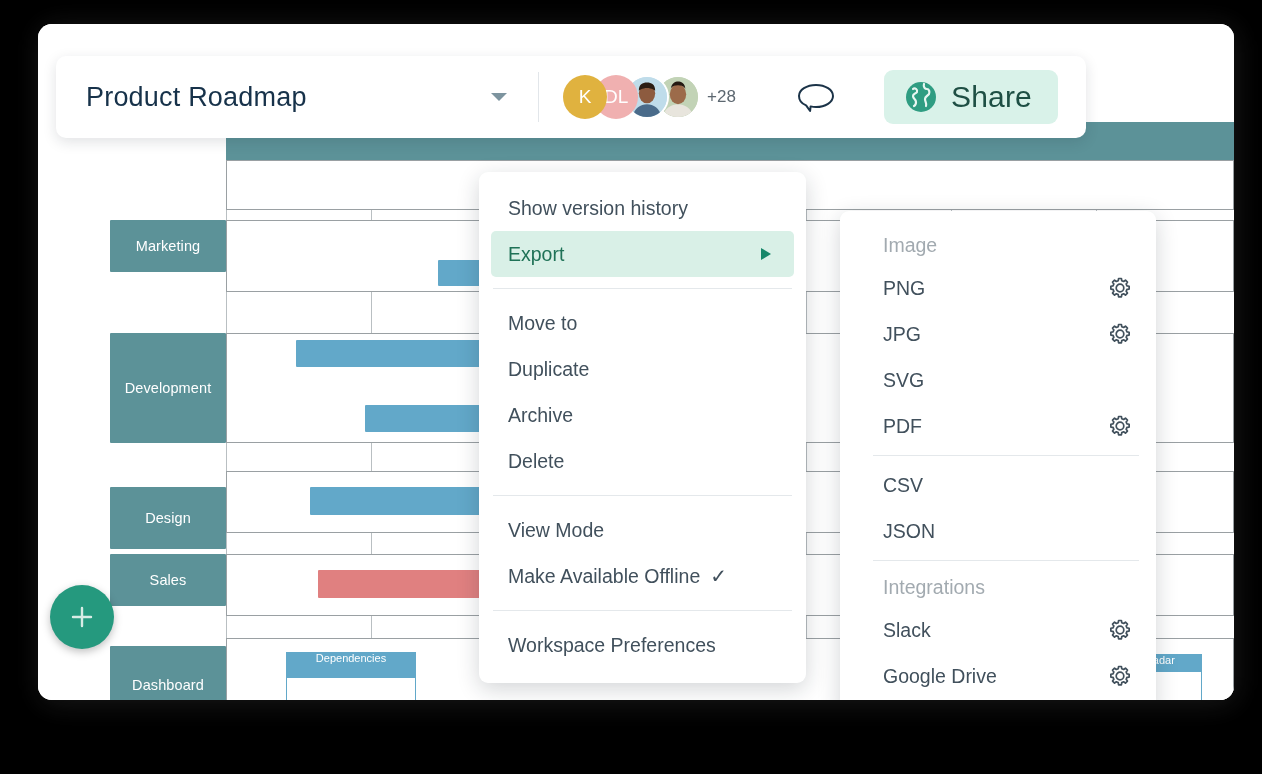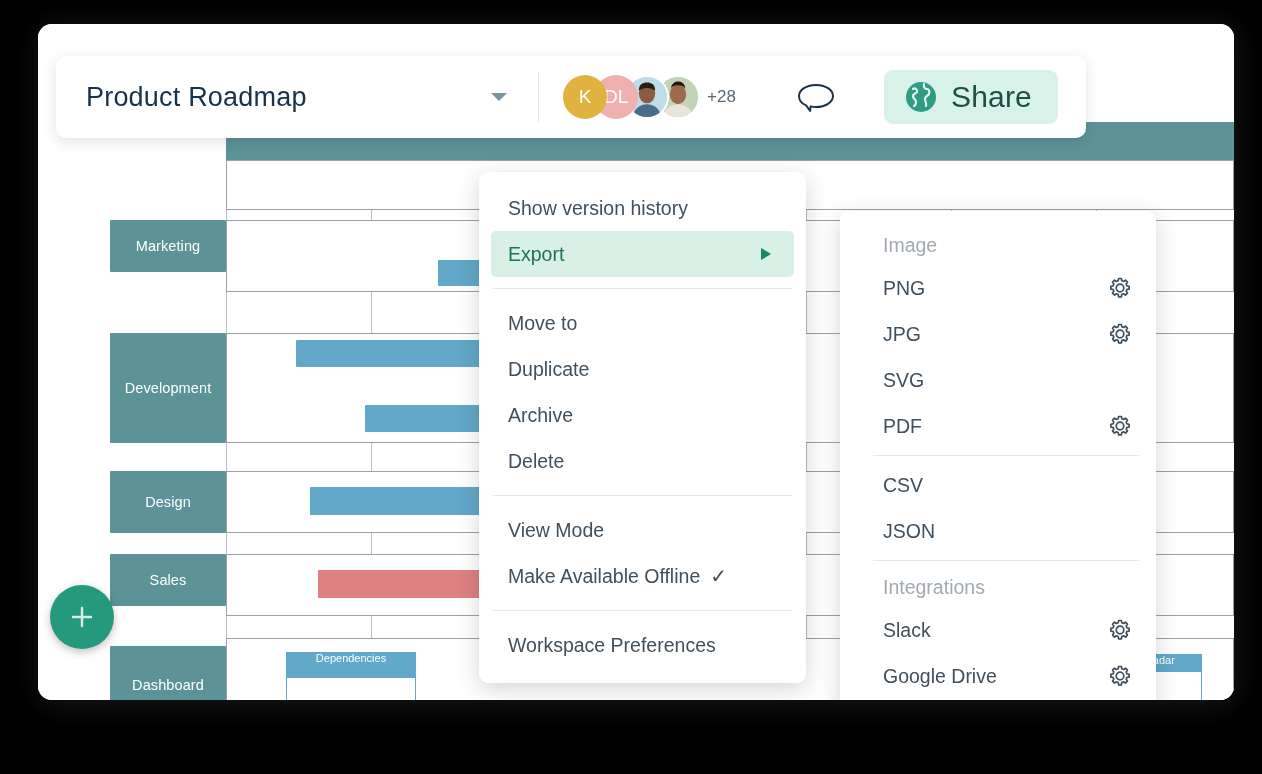--- a/index.html
+++ b/index.html
@@ -305,21 +305,21 @@
           <span>Development</span>
         </div>
         <div class="grid-cell" style="left:188px; top:309px; width:1008px; height:110px;"></div>
         <div class="bar" style="left:258px; top:316px; width:470px; height:27px;">
           <span></span>
         </div>
         <div class="bar" style="left:327px; top:381px; width:400px; height:27px; justify-content:flex-end; padding-right:6px;">
           <span>Re</span>
         </div>
 
-        <div class="row-label" style="top:447px; height:62px;">
+        <div class="row-label" style="top:463px; height:62px;">
           <span>Design</span>
         </div>
         <div class="grid-cell" style="left:188px; top:447px; width:1008px; height:62px;"></div>
         <div class="bar" style="left:272px; top:463px; width:455px; height:28px;">
           <span>UI Mockup</span>
         </div>
 
         <div class="row-label" style="top:530px; height:52px;">
           <span>Sales</span>
         </div>

